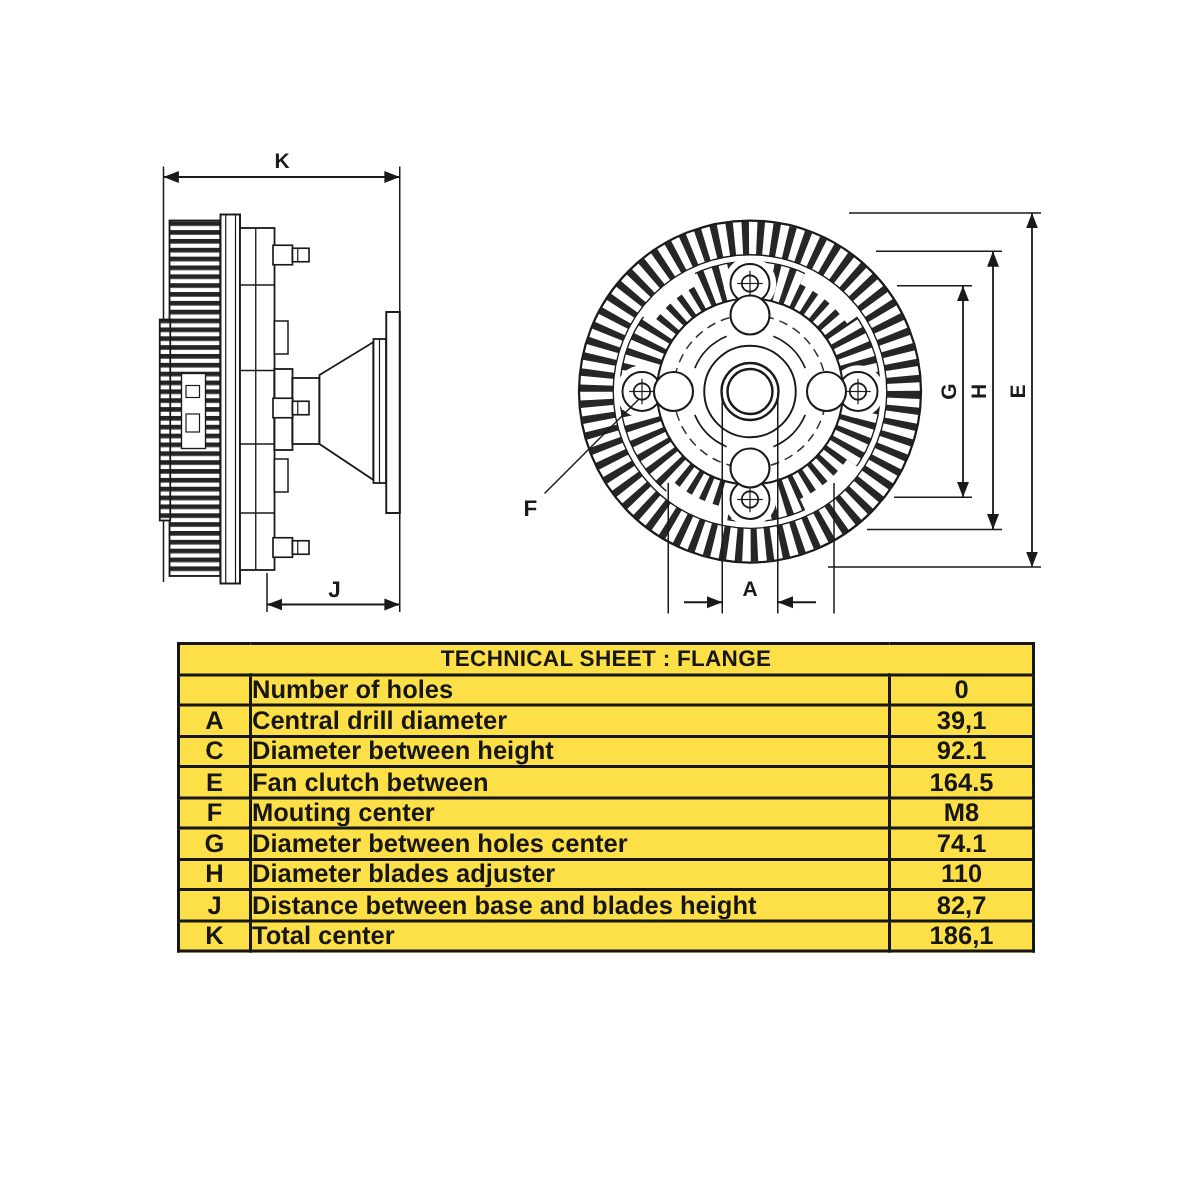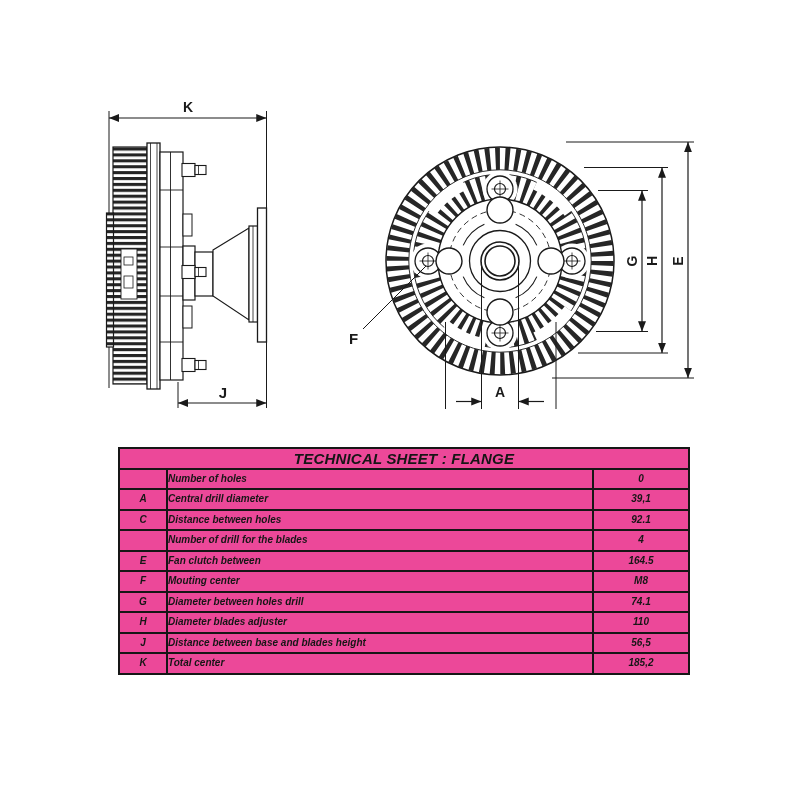--- a/index.html
+++ b/index.html
@@ -6,28 +6,27 @@
   body{
     width:800px;height:800px;background:#ffffff;position:relative;
     font-family:"Liberation Sans",sans-serif;overflow:hidden;
   }
   svg.drawing{position:absolute;left:0;top:0;}
   svg text{
     font-family:"Liberation Sans",sans-serif;
     font-weight:bold;fill:#1a1a1a;
   }
   table.spec{
-    position:absolute;left:118px;top:447px;width:570px;
+    position:absolute;left:118px;top:428px;width:570px;
     border-collapse:collapse;table-layout:fixed;
-    background:#ec4899;
-    font-style:italic;
+    background:#fde047;
   }
   table.spec td{
     border:2px solid #161616;height:18.5px;padding:0;
-    font-size:10px;font-weight:bold;color:#161616;
+    font-size:17px;font-weight:bold;color:#161616;
     vertical-align:middle;line-height:1;white-space:nowrap;overflow:hidden;
   }
   td.c-letter{text-align:center;}
   td.c-desc{text-align:left;padding-left:7px;}
   td.c-val{text-align:center;}
   tr.hdr td{text-align:center;font-size:15px;letter-spacing:.2px;}
 </style>
 </head>
 <body>
 
@@ -217,52 +216,47 @@
       <td class="c-desc">Number of holes</td>
       <td class="c-val">0</td>
     </tr>
     <tr>
       <td class="c-letter">A</td>
       <td class="c-desc">Central drill diameter</td>
       <td class="c-val">39,1</td>
     </tr>
     <tr>
       <td class="c-letter">C</td>
-      <td class="c-desc">Distance between holes</td>
+      <td class="c-desc">Diameter between height</td>
       <td class="c-val">92.1</td>
-    </tr>
-    <tr>
-      <td class="c-letter"></td>
-      <td class="c-desc">Number of drill for the blades</td>
-      <td class="c-val">4</td>
     </tr>
     <tr>
       <td class="c-letter">E</td>
       <td class="c-desc">Fan clutch between</td>
       <td class="c-val">164.5</td>
     </tr>
     <tr>
       <td class="c-letter">F</td>
       <td class="c-desc">Mouting center</td>
       <td class="c-val">M8</td>
     </tr>
     <tr>
       <td class="c-letter">G</td>
-      <td class="c-desc">Diameter between holes drill</td>
+      <td class="c-desc">Diameter between holes center</td>
       <td class="c-val">74.1</td>
     </tr>
     <tr>
       <td class="c-letter">H</td>
       <td class="c-desc">Diameter blades adjuster</td>
       <td class="c-val">110</td>
     </tr>
     <tr>
       <td class="c-letter">J</td>
       <td class="c-desc">Distance between base and blades height</td>
-      <td class="c-val">56,5</td>
+      <td class="c-val">82,7</td>
     </tr>
     <tr>
       <td class="c-letter">K</td>
       <td class="c-desc">Total center</td>
-      <td class="c-val">185,2</td>
+      <td class="c-val">186,1</td>
     </tr>
   </tbody>
 </table>
 
 </body></html>

